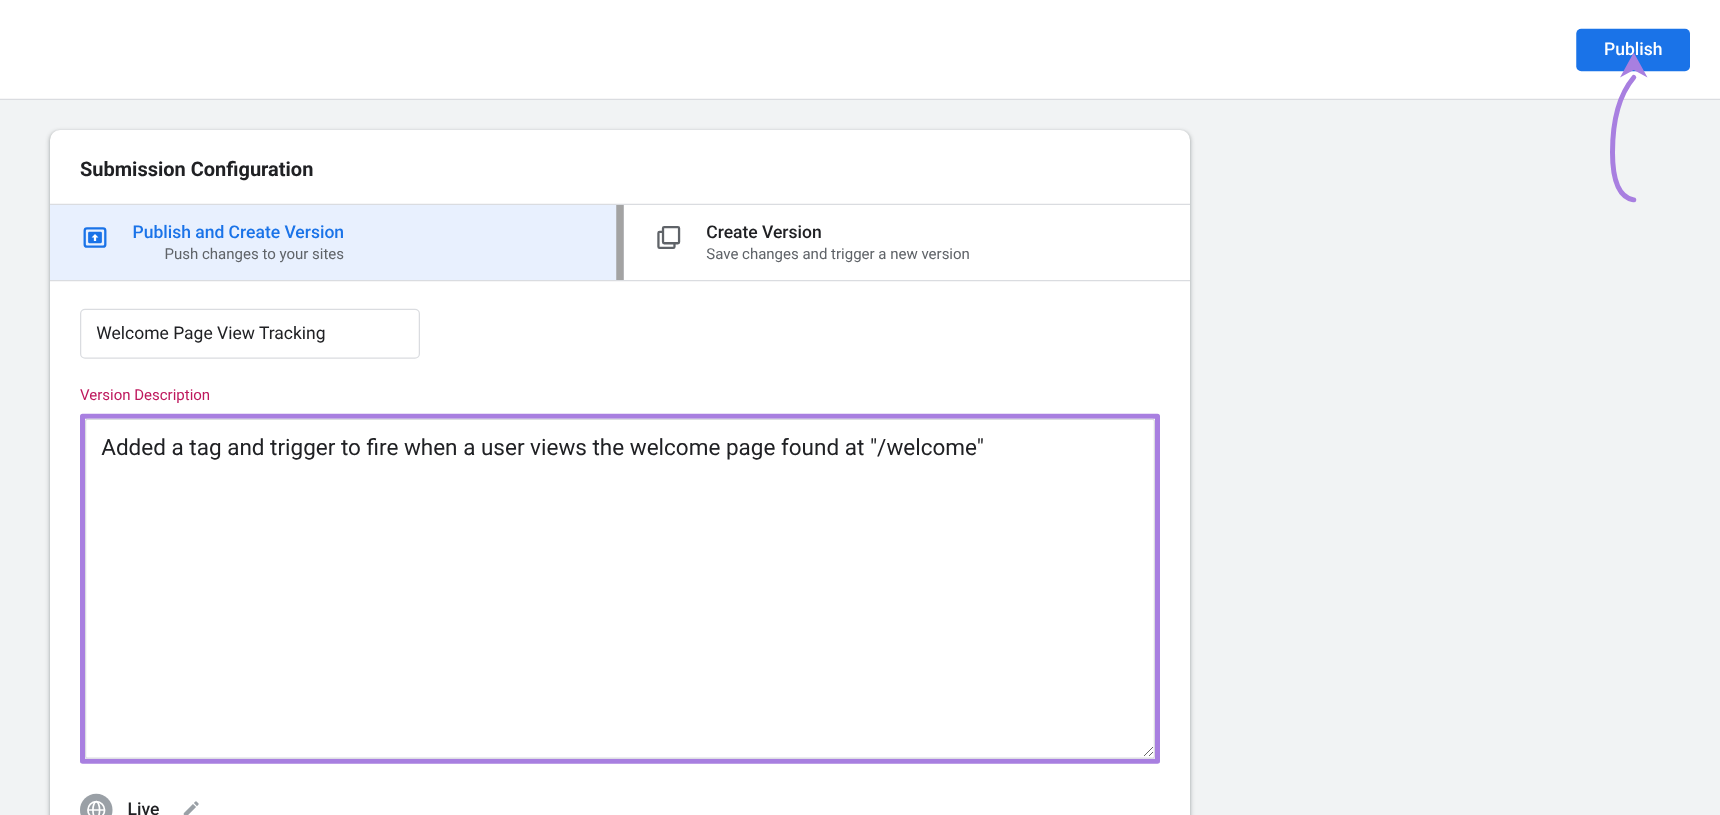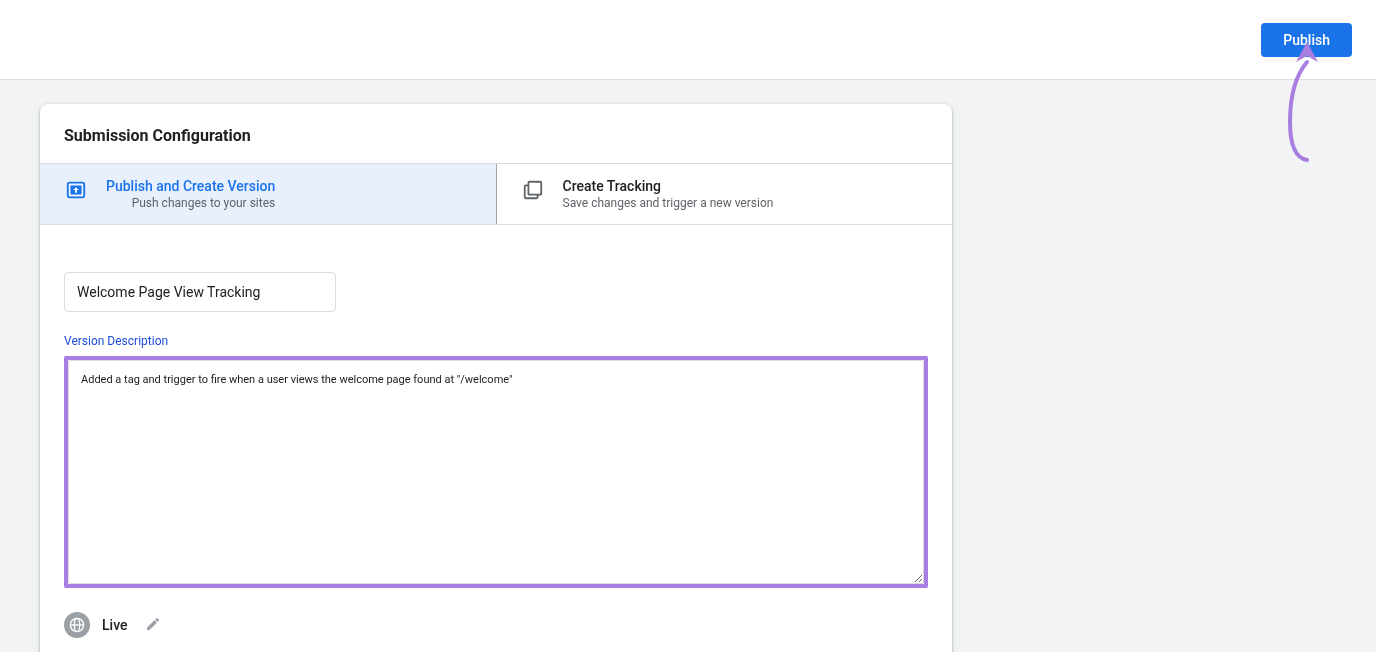--- a/index.html
+++ b/index.html
@@ -59,21 +59,21 @@
     padding: 14px 24px;
     display: flex;
     align-items: flex-start;
     gap: 18px;
     cursor: pointer;
   }
   .option.selected {
     background: #e8f0fe;
   }
   .option:not(:last-child) {
-    border-right: 1px solid #a3a3a3;
+    border-right: 6px solid #a3a3a3;
   }
   .option-icon {
     width: 24px;
     height: 24px;
     flex-shrink: 0;
     display: flex;
     align-items: center;
     justify-content: center;
   }
   .option-text-title {
@@ -93,46 +93,45 @@
   .form-section {
     padding: 22px 24px 24px 24px;
   }
   .field-label {
     font-size: 12px;
     color: #5f6368;
     margin-bottom: 8px;
     display: block;
   }
   .field-label.active {
-    color: #1d4ed8;
+    color: #be185d;
   }
   .text-input {
     width: 272px;
     height: 40px;
     border: 1px solid #dadce0;
     border-radius: 4px;
     padding: 0 12px;
     font-size: 14px;
     color: #202124;
     font-family: inherit;
     outline: none;
-    margin-top: 25px;
   }
   .field-group { margin-bottom: 22px; }
   .textarea-wrap {
     border: 4px solid #a87fe0;
     border-radius: 2px;
   }
   .textarea {
     width: 100%;
-    height: 224px;
+    height: 272px;
     border: 1px solid #dadce0;
     border-radius: 2px;
     padding: 12px;
-    font-size: 11px;
+    font-size: 18px;
     color: #202124;
     font-family: inherit;
     resize: both;
     outline: none;
     display: block;
   }
   .env-section {
     padding: 0 24px 24px 24px;
   }
   .env-label {
@@ -202,21 +201,21 @@
         </div>
       </div>
       <div class="option">
         <span class="option-icon">
           <svg width="22" height="22" viewBox="0 0 24 24">
             <rect x="3" y="7" width="14" height="14" rx="1" fill="none" stroke="#5f6368" stroke-width="2"></rect>
             <rect x="7" y="3" width="14" height="14" rx="1" fill="#fff" stroke="#5f6368" stroke-width="2"></rect>
           </svg>
         </span>
         <div>
-          <div class="option-text-title">Create Tracking</div>
+          <div class="option-text-title">Create Version</div>
           <div class="option-text-sub">Save changes and trigger a new version</div>
         </div>
       </div>
     </div>
 
     <div class="form-section">
       <div class="field-group">
         <input class="text-input" type="text" value="Welcome Page View Tracking" style="">
       </div>
       <div class="field-group" style="margin-bottom:0">

